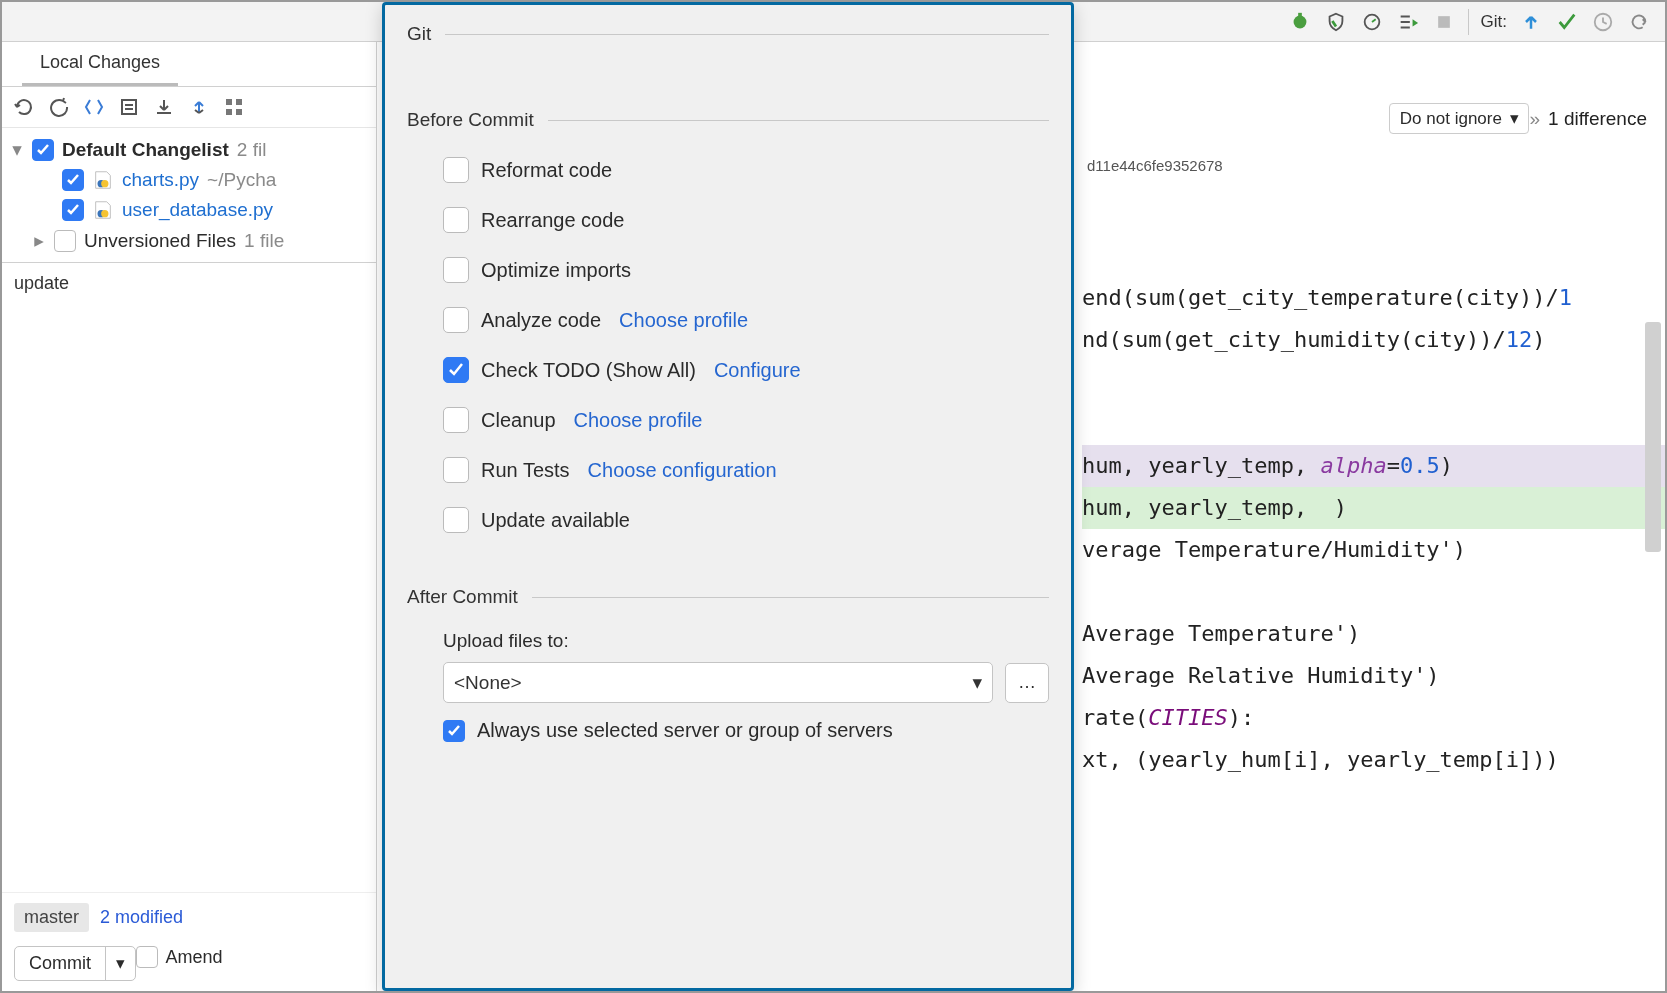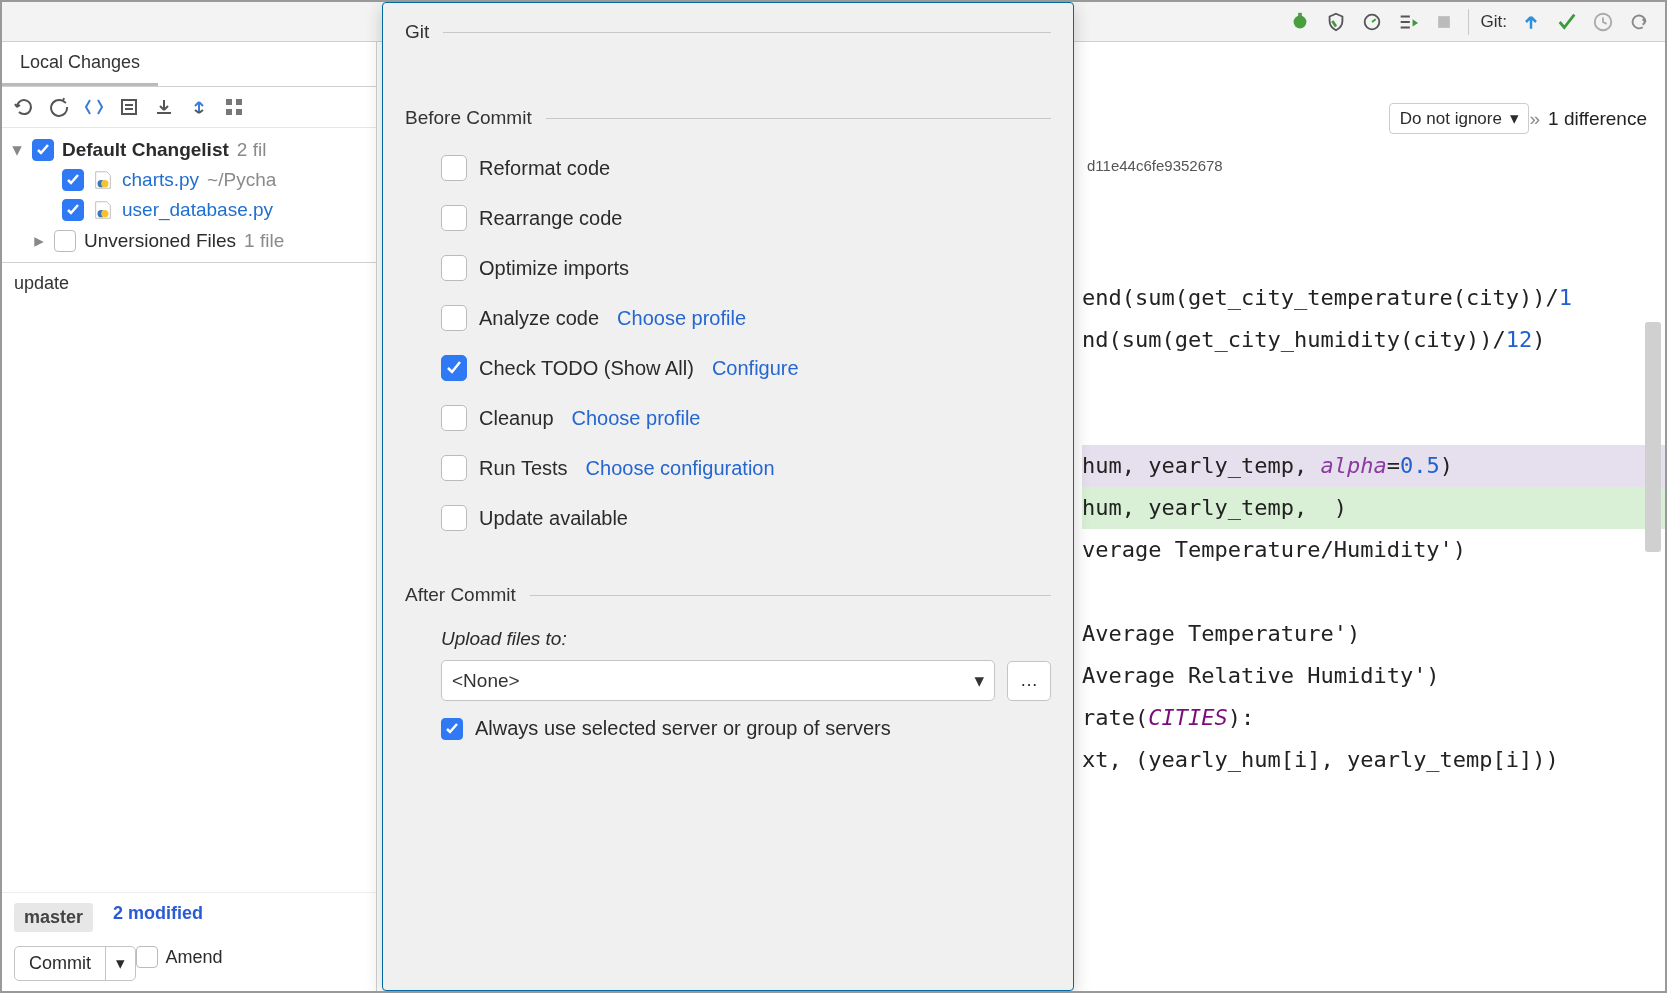--- a/index.html
+++ b/index.html
@@ -38,20 +38,21 @@
     left: 0; top: 40px;
     width: 375px;
     height: calc(100% - 40px);
     border-right: 1px solid #d0d0d0;
     background: #fff;
     display:flex; flex-direction:column;
   }
   .tab-bar {
     display:flex;
     border-bottom:1px solid #d0d0d0;
+    padding-left:20px;
   }
   .tab {
     padding:10px 18px;
     font-size:18px;
     color:#333;
     border-bottom:3px solid #bbb;
   }
   .left-tools {
     display:flex;
     align-items:center;
@@ -91,21 +92,21 @@
     color:#333;
     flex: 0 0 220px;
   }
   .left-footer {
     margin-top:auto;
     padding:10px 12px;
     display:flex; flex-direction:column; gap:14px;
     border-top:1px solid #eee;
     background: #fff;
   }
-  .branch-row { display:flex; gap:20px;font-weight:bold; }
+  .branch-row { display:flex; align-items:center; gap:11px; }
   .branch-badge { background:#e7e7e7; padding:4px 10px; border-radius:3px; font-size:18px; color:#444;}
   .modified { color:#2a5ad6; font-size:18px; }
   .commit-row { display:flex; align-items:flex-start; }
   .commit-btn {
     display:flex; align-items:center;
     border:1px solid #c4c4c4; border-radius:5px; overflow:hidden;
   }
   .commit-btn .main {
     padding:6px 14px; font-size:18px;
   }
@@ -154,21 +155,21 @@
   .scroll-thumb {
     position:absolute; right:4px; width:16px; background:#d0d0d0; border-radius:3px;
   }
   
   .popover {
     position:absolute;
     left:380px; top:0;
     width:692px;
     bottom:0;
     background:#f0f0f0;
-    border:1px solid #0369a1;
+    border:3px solid #0369a1;
     border-radius:4px;
     box-shadow: 0 4px 18px rgba(0,0,0,0.18);
     padding:14px 22px 24px 22px;
     z-index:50;
     display:flex; flex-direction:column;
   }
   .section-title {
     display:flex; align-items:center; gap:14px;
     font-size:19px; color:#333; margin-top:4px;
   }
@@ -198,21 +199,21 @@
     border-left:10px solid transparent;
     border-right:10px solid transparent;
     border-bottom:10px solid #fbfbfb;
     filter: drop-shadow(0 -1px 0 #b8b8b8);
   }
   .before-list { margin:14px 0 10px 36px; display:flex; flex-direction:column; }
   .cb-row { display:flex; align-items:center; gap:12px; font-size:20px; height:50px;}
   .cb-row .cb { width:26px; height:26px; border-radius:5px; }
   .cb-row a { color:#2566d0; text-decoration:none; margin-left:6px; }
   .after-block { margin:10px 0 0 36px; }
-  .after-block .lbl { font-size:19px; margin:12px 0 10px 0;font-style:italic; }
+  .after-block .lbl { font-size:19px; margin:12px 0 10px 0; }
   .upload-row { display:flex; gap:12px; align-items:center; }
   .upload-select {
     flex:1; border:1px solid #c4c4c4; border-radius:5px; background:#fff;
     padding:8px 10px; font-size:19px; color:#333;
     display:flex; justify-content:space-between; align-items:center;
   }
   .upload-more {
     width:44px; height:40px; border:1px solid #c4c4c4; border-radius:5px; background:#fff;
     display:flex; align-items:center; justify-content:center; font-size:18px;
   }

